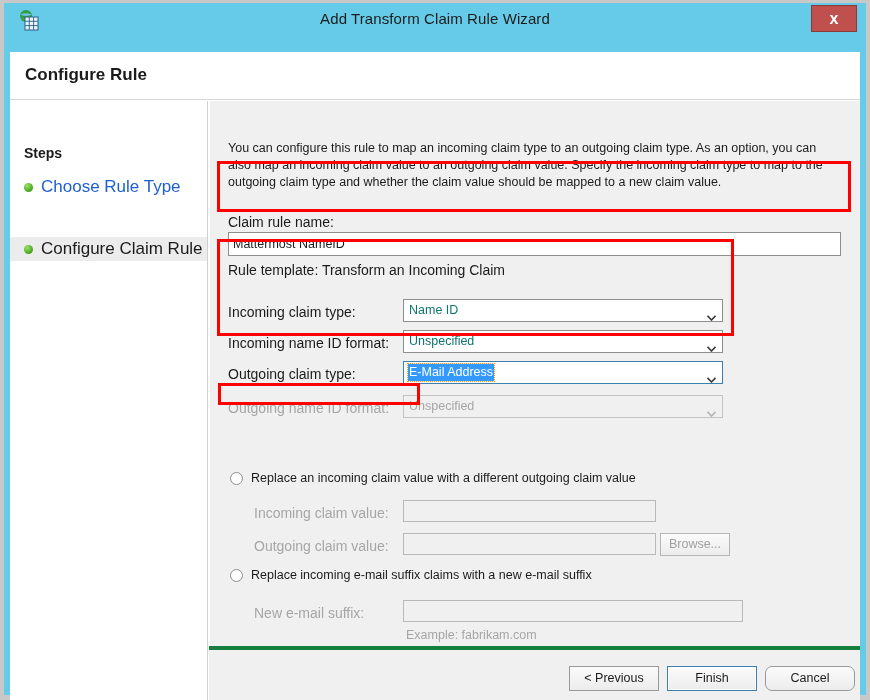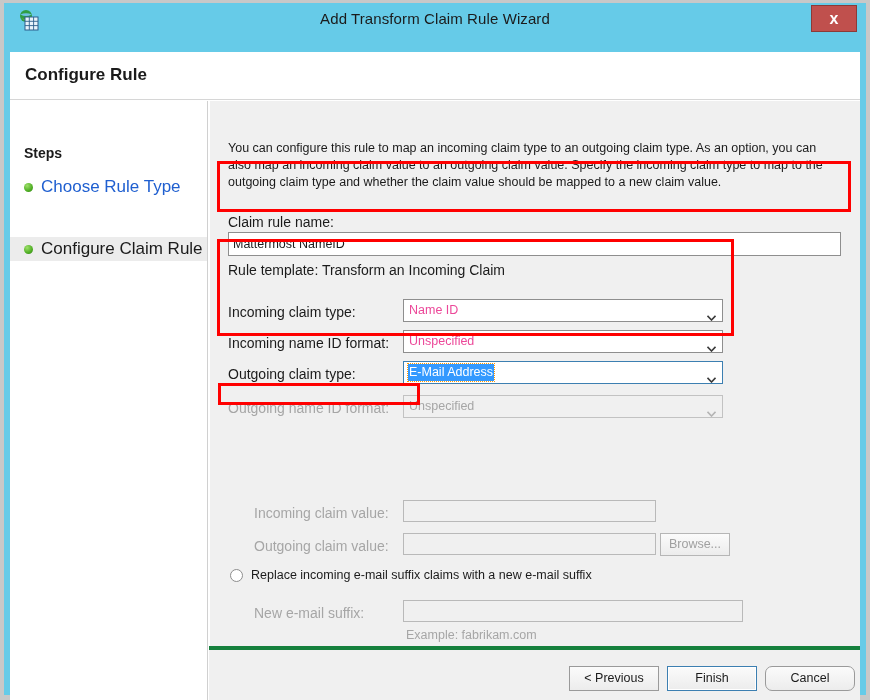--- a/index.html
+++ b/index.html
@@ -209,21 +209,21 @@
   .combo.disabled {
     background: #f0f0f0;
     border: 1px solid #c2c2c2;
     cursor: default;
   }
   .combo-text {
     position: absolute;
     left: 4px;
     top: 2px;
     font-size: 12.5px;
-    color: #ec4899;
+    color: #0f766e;
     line-height: 17px;
     padding: 0 1px;
   }
   .combo-text.selected-text {
     background: #3399ff;
     color: #ffffff;
     outline: 1px dotted #ff9900;
   }
   .combo-text.disabled {
     color: #a6a6a6;
@@ -413,20 +413,24 @@
         <div class="combo disabled" style="left:193px; top:294px; width:320px;">
           <span class="combo-text disabled">Unspecified</span>
           <span class="combo-arrow">
             <svg width="9" height="6" viewBox="0 0 9 6">
                 <path d="M0.5 0.8 L4.5 5 L8.5 0.8" fill="none" stroke="#b4b4b4" stroke-width="1.6"></path>
               </svg>
           </span>
         </div>
 
 
+        <div class="radio-row" style="left:20px; top:370px;">
+          <span class="radio"></span>
+          <span class="radio-label">Replace an incoming claim value with a different outgoing claim value</span>
+        </div>
 
         <div class="field-label disabled" style="left:44px; top:404px;">Incoming claim value:</div>
         <div class="textbox disabled" style="left:193px; top:399px; width:253px; height:22px;"></div>
 
         <div class="field-label disabled" style="left:44px; top:437px;">Outgoing claim value:</div>
         <div class="textbox disabled" style="left:193px; top:432px; width:253px; height:22px;"></div>
         <div class="browse-btn" style="left:450px; top:432px;">Browse...</div>
 
         <div class="radio-row" style="left:20px; top:467px;">
           <span class="radio"></span>

